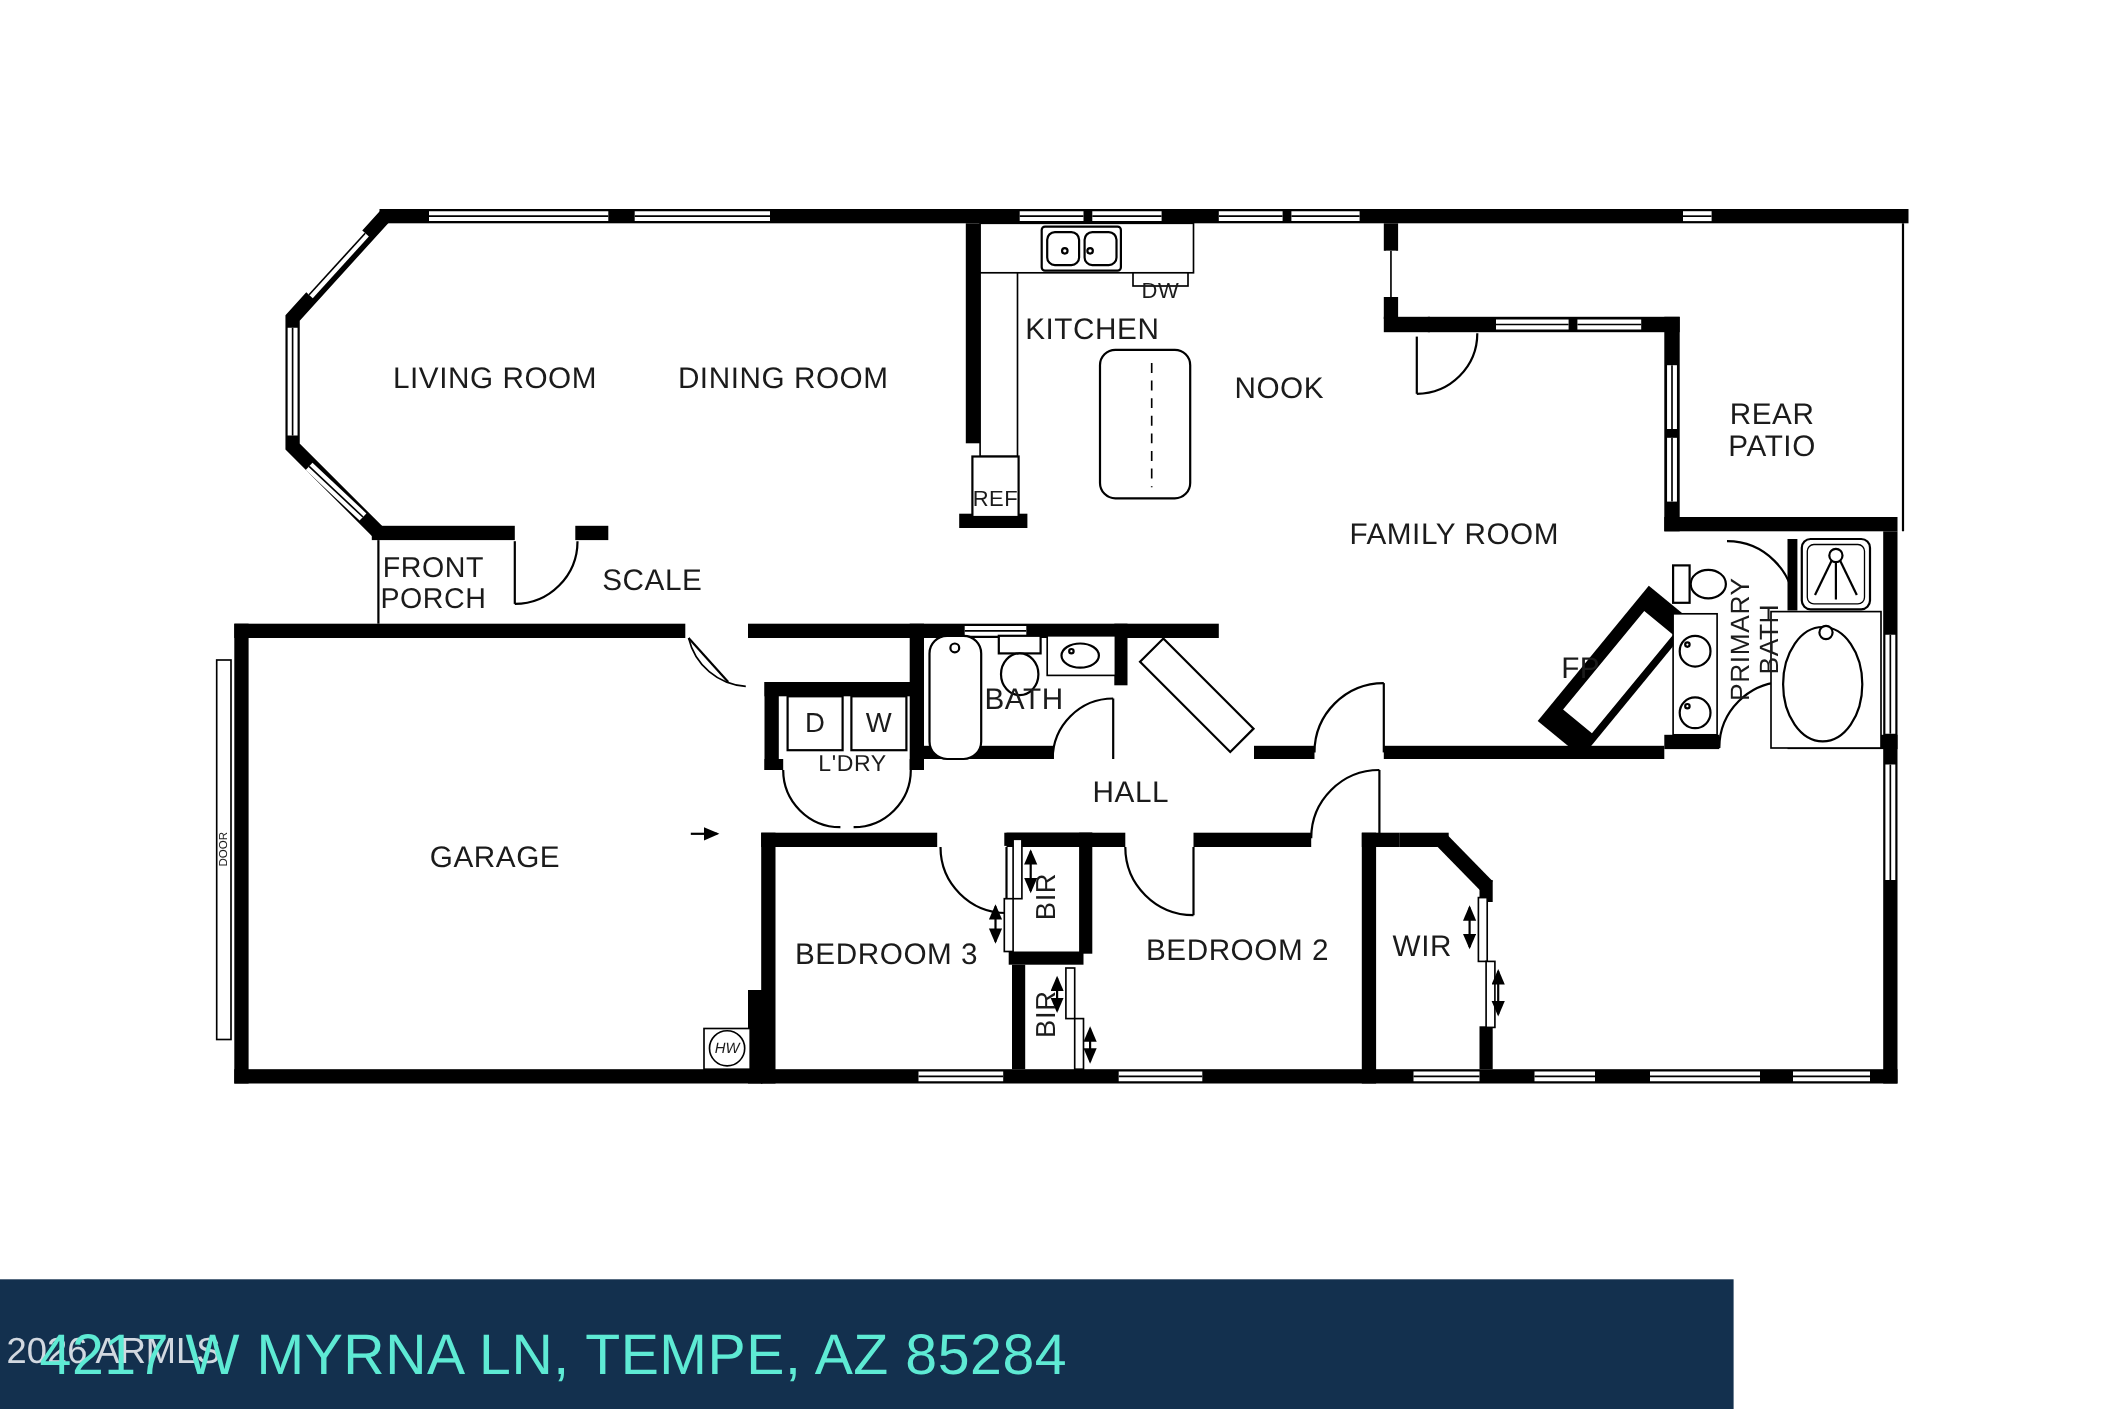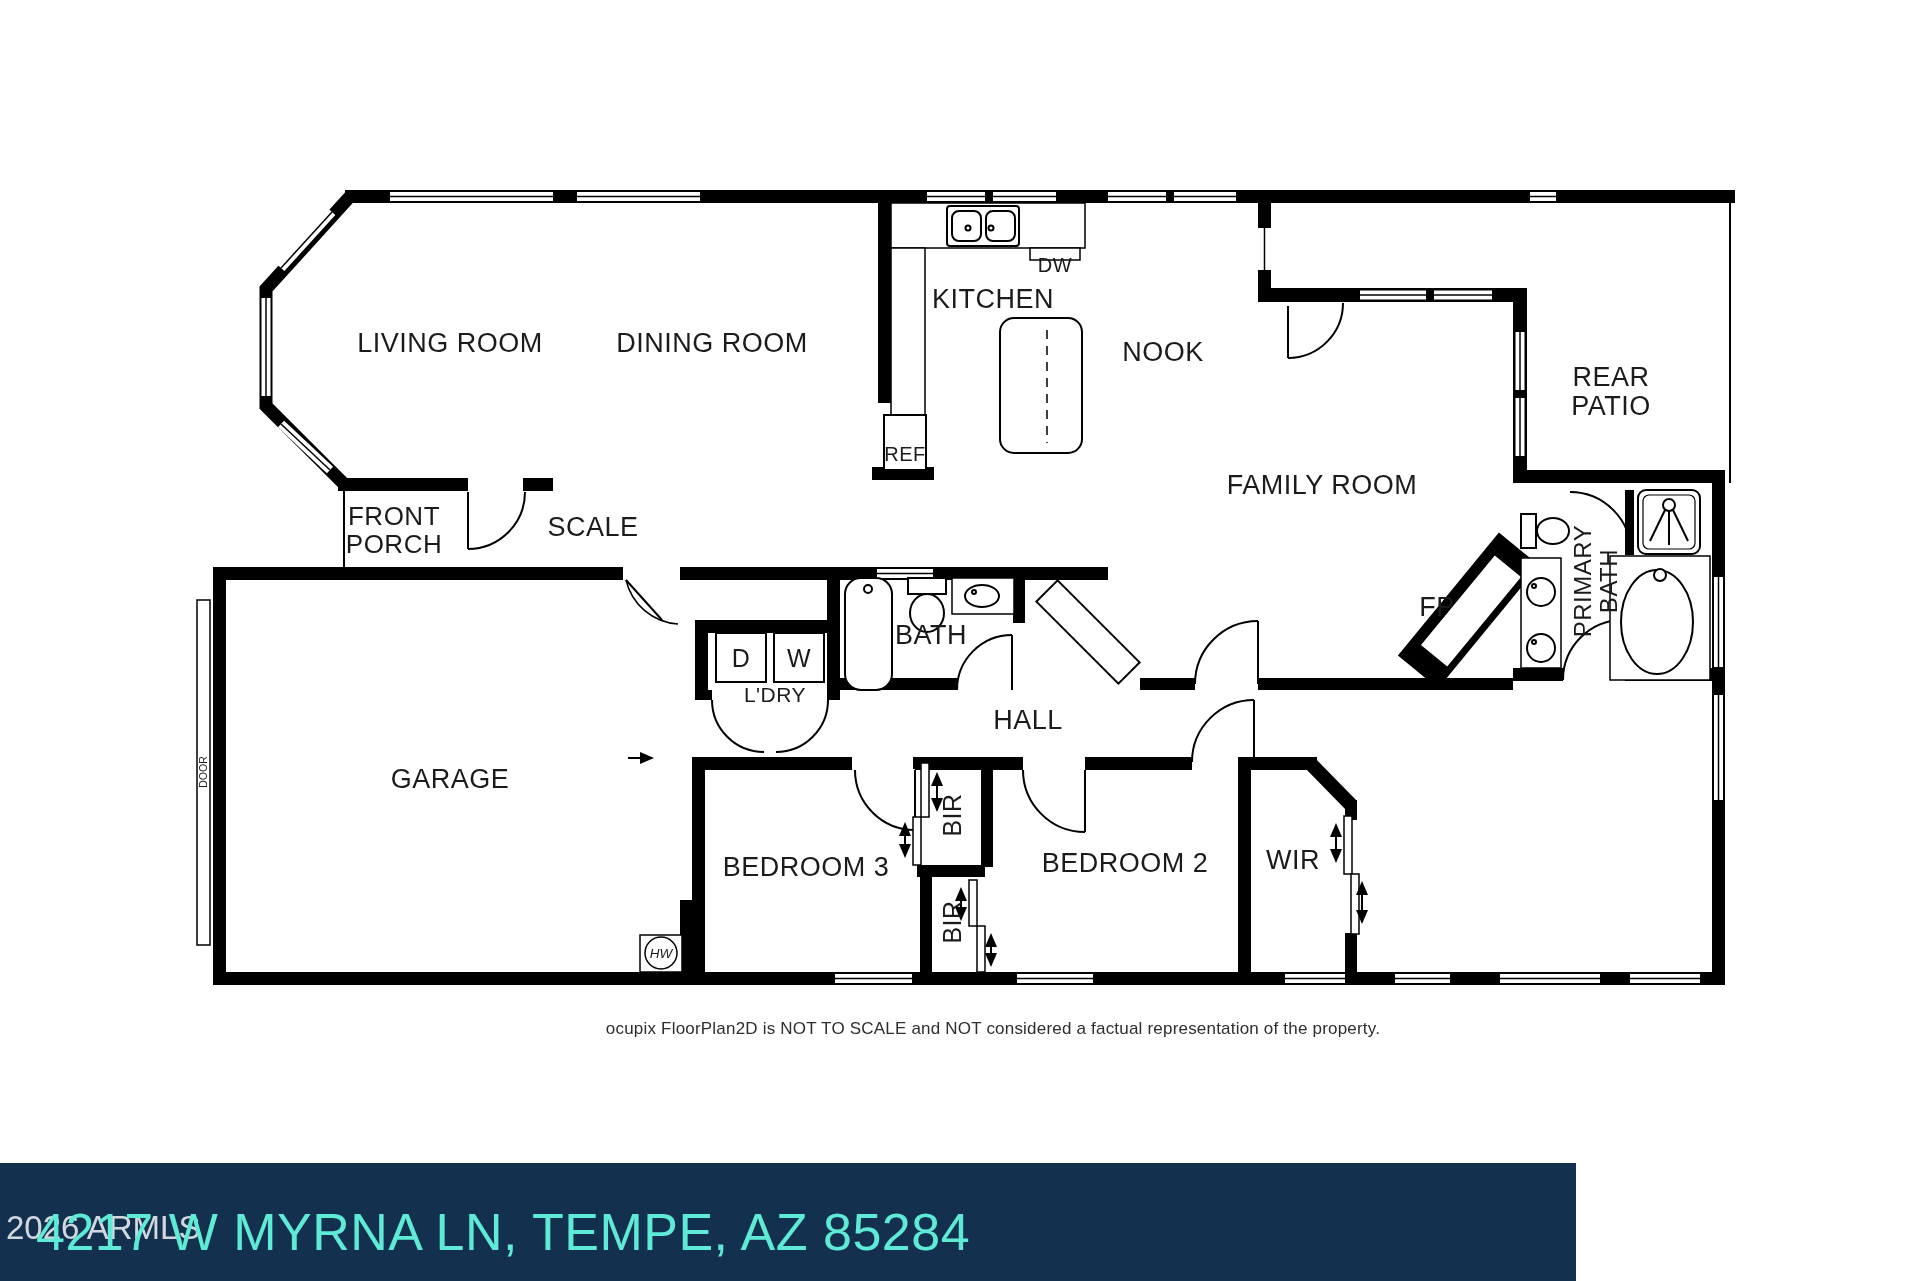--- a/index.html
+++ b/index.html
@@ -276,20 +276,19 @@
   <div class="lbl wrap rot" style="left:1596px;top:581px;font-size:24px;width:130px;">PRIMARY BATH</div>
   <div class="lbl" style="left:450px;top:780px;font-size:27px;">GARAGE</div>
   <div class="lbl" style="left:806px;top:868px;font-size:27px;">BEDROOM 3</div>
   <div class="lbl" style="left:1125px;top:864px;font-size:27px;">BEDROOM 2</div>
   <div class="lbl rot" style="left:952px;top:815px;font-size:25px;">BIR</div>
   <div class="lbl rot" style="left:952px;top:922px;font-size:25px;">BIR</div>
   <div class="lbl" style="left:1293px;top:861px;font-size:27px;">WIR</div>
   <div class="lbl" style="left:661px;top:954px;font-size:13.5px;letter-spacing:0;font-style:italic;">HW</div>
   <div class="lbl rot" style="left:203.5px;top:772px;font-size:10.5px;letter-spacing:0;">DOOR</div>
 
-  <div class="disclaimer">ocupix FloorPlan2D is NOT TO SCALE and NOT considered a factual representation of the property.</div>
 
   <div class="bottombar">
     <div class="watermark">2026 ARMLS</div>
     <div class="address">4217 W MYRNA LN, TEMPE, AZ 85284</div>
   </div>
 
 </div>
 
 </body></html>

